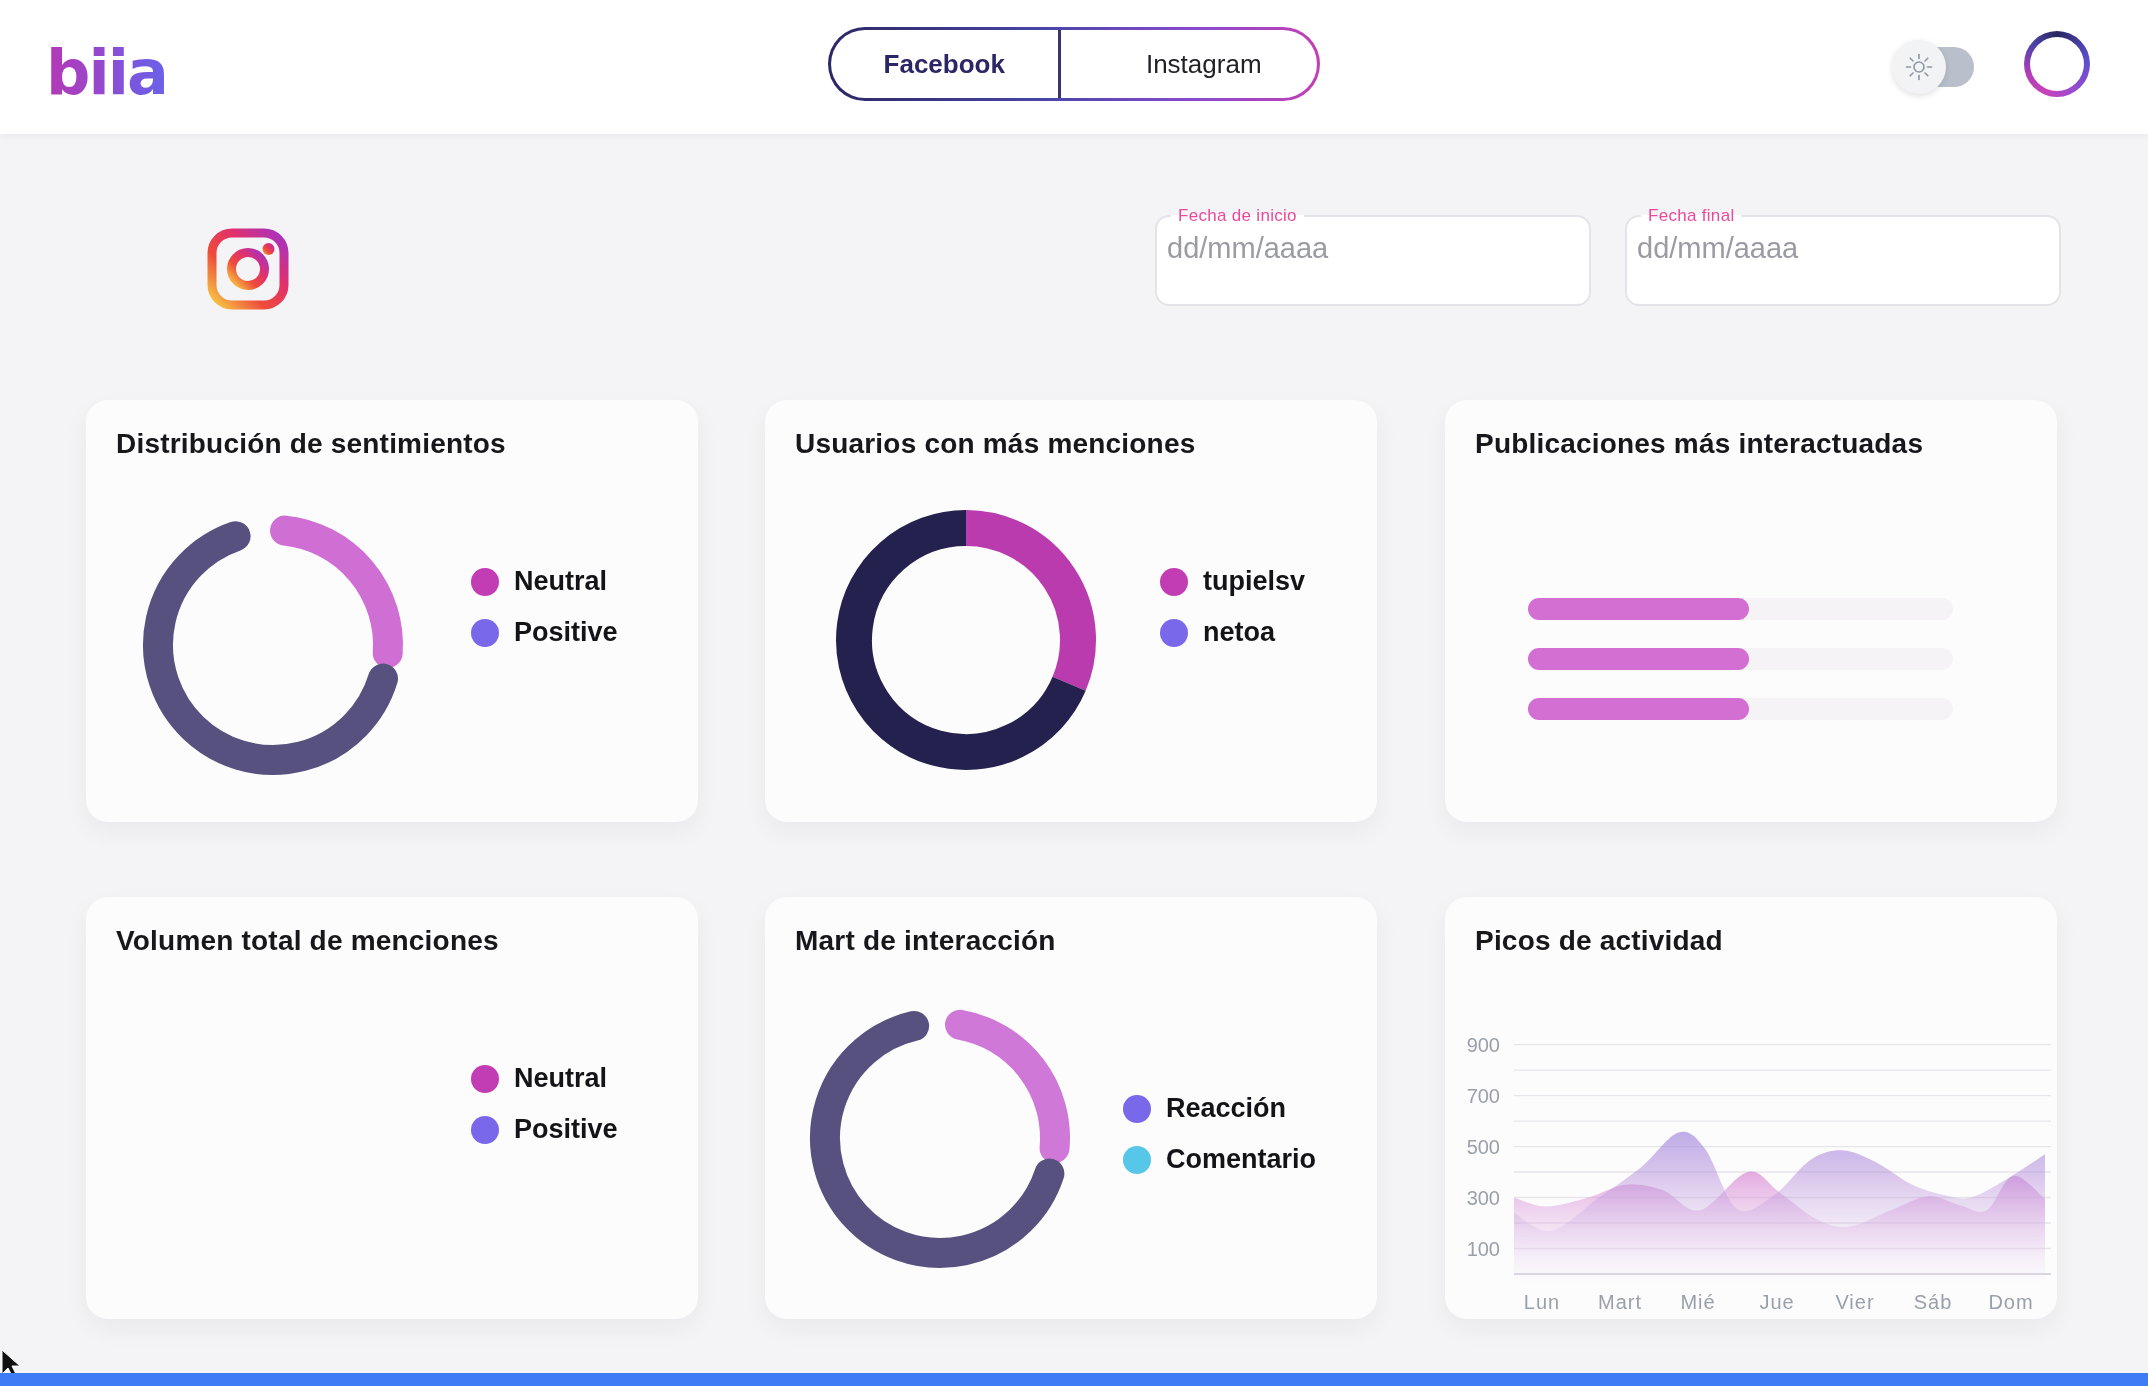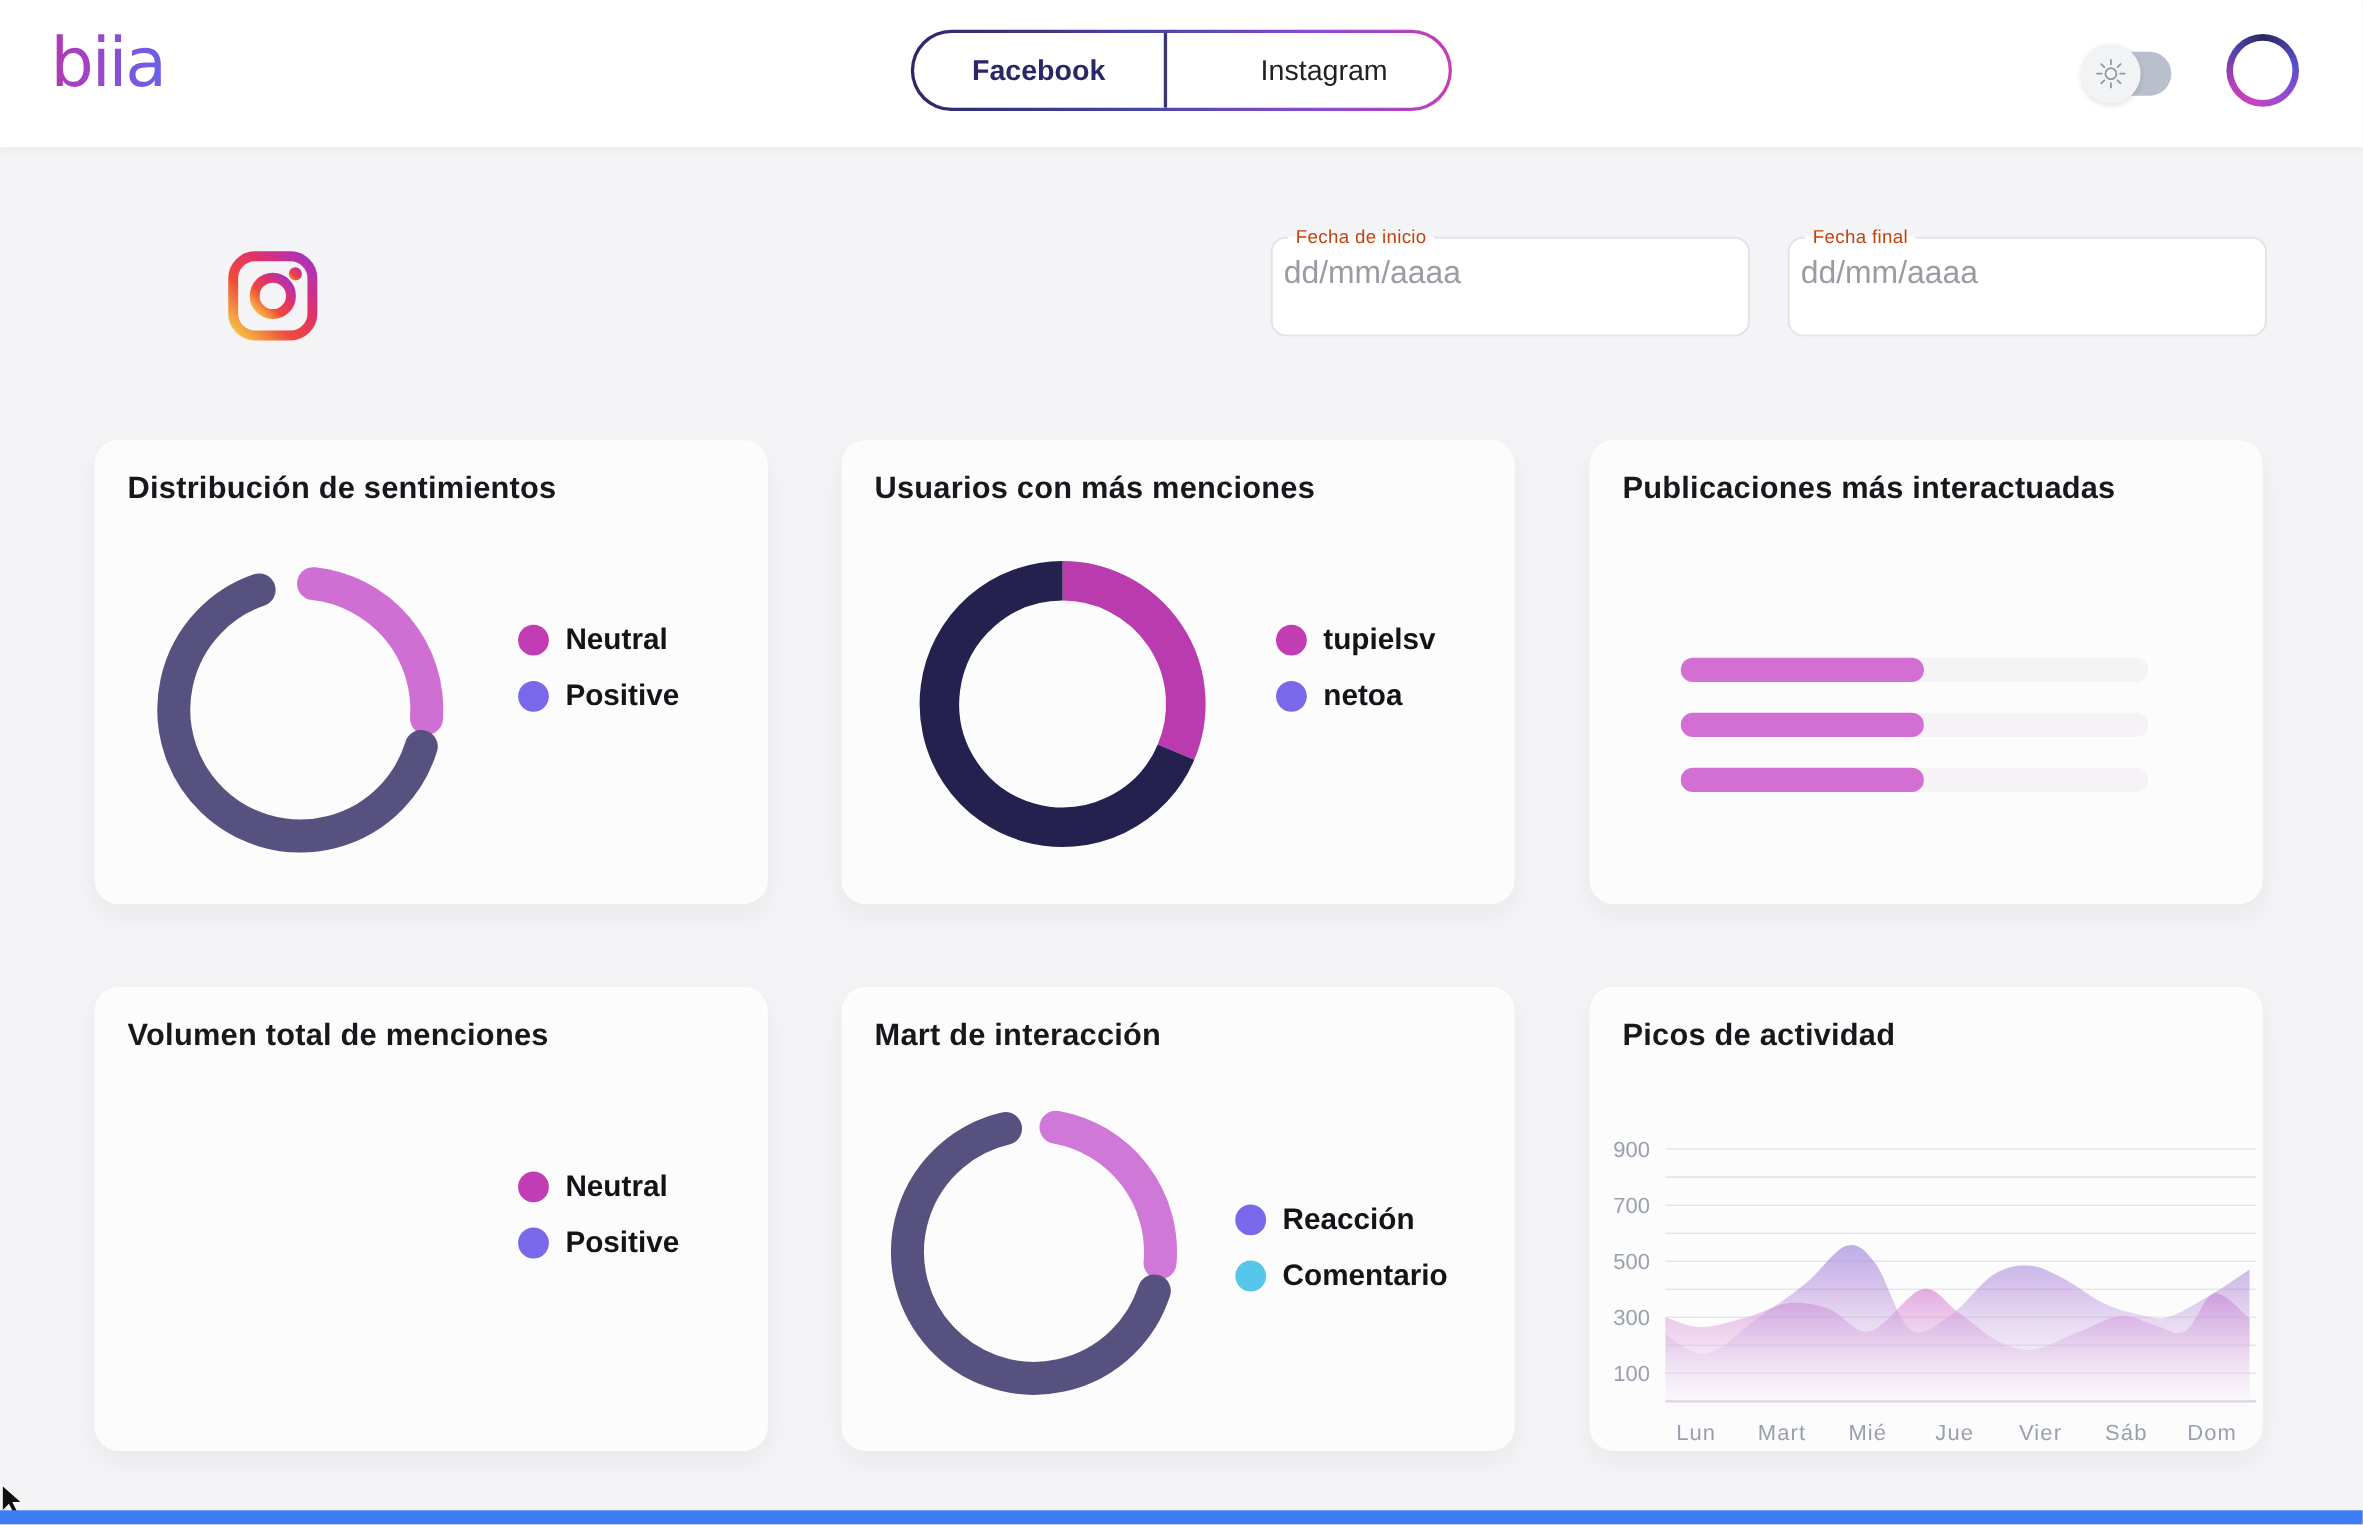--- a/index.html
+++ b/index.html
@@ -10,22 +10,22 @@
     position:relative;
     overflow:hidden;
     color:#1a1a1e;
   }
   
   .header {
     position:absolute; left:0; top:0; width:2148px; height:134px;
     background:#ffffff; box-shadow:0 2px 8px rgba(20,20,40,.05);
   }
   .logo {
-    position:absolute; left:46px; top:20px;
-    font-size:62px; font-weight:400; letter-spacing:-2px;
+    position:absolute; left:46px; top:36px;
+    font-size:62px; font-weight:700; letter-spacing:-2px;
     font-family:"DejaVu Sans", sans-serif;
     background:linear-gradient(90deg,#b438b4 0%,#9a46cc 40%,#7b55dd 70%,#6a62e8 100%);
     -webkit-background-clip:text; background-clip:text;
     -webkit-text-fill-color:transparent; color:transparent;
   }
   .tabs-wrap {
     position:absolute; left:50%; top:27px; transform:translateX(-50%);
     width:492px; height:74px; border-radius:37px; padding:3px;
     background:linear-gradient(90deg,#2b2864 0%,#4a46a8 45%,#8a4bd0 75%,#c43fb4 100%);
   }
@@ -54,21 +54,21 @@
     display:flex; align-items:center; justify-content:center; cursor:pointer;
   }
   .avatar-inner { width:54px; height:54px; border-radius:50%; background:#ffffff; }
   
   .ig-icon { position:absolute; left:205px; top:226px; width:86px; height:86px; }
   fieldset.date-field {
     position:absolute; top:206px; width:436px; height:100px;
     border:2px solid #e3e3e9; border-radius:14px; background:#ffffff;
   }
   fieldset.date-field legend {
-    margin-left:14px; padding:0 7px; font-size:17px; color:#c2410c; letter-spacing:.3px;
+    margin-left:14px; padding:0 7px; font-size:17px; color:#ec4899; letter-spacing:.3px;
   }
   #date-start { left:1155px; }
   #date-end   { left:1625px; }
   .date-input {
     width:100%; border:none; outline:none; background:transparent;
     font-size:29px; color:#20202a; padding:6px 10px 0 10px;
     font-family:"Liberation Sans", sans-serif;
   }
   .date-input::placeholder { color:#9b9ba3; }
   

